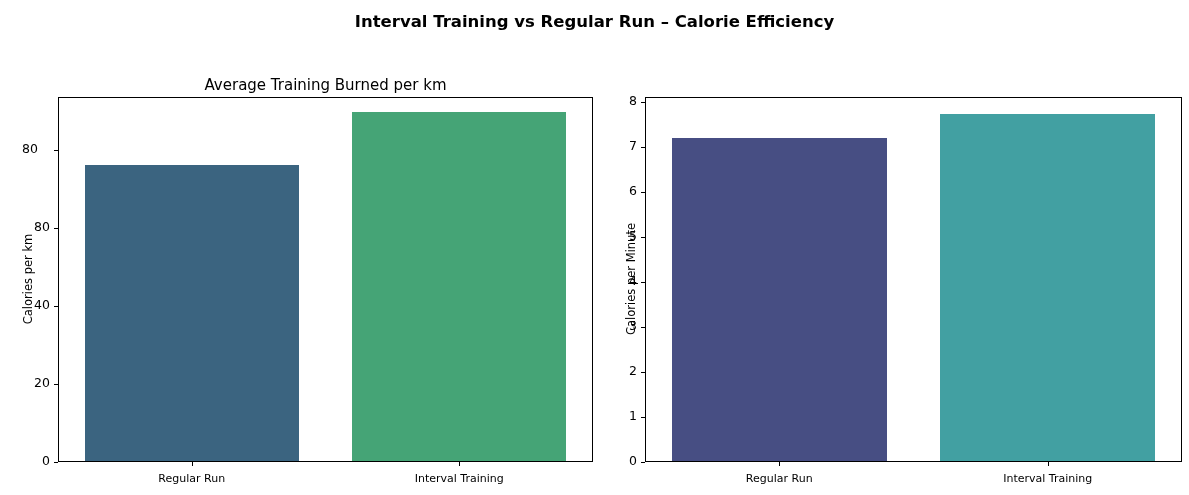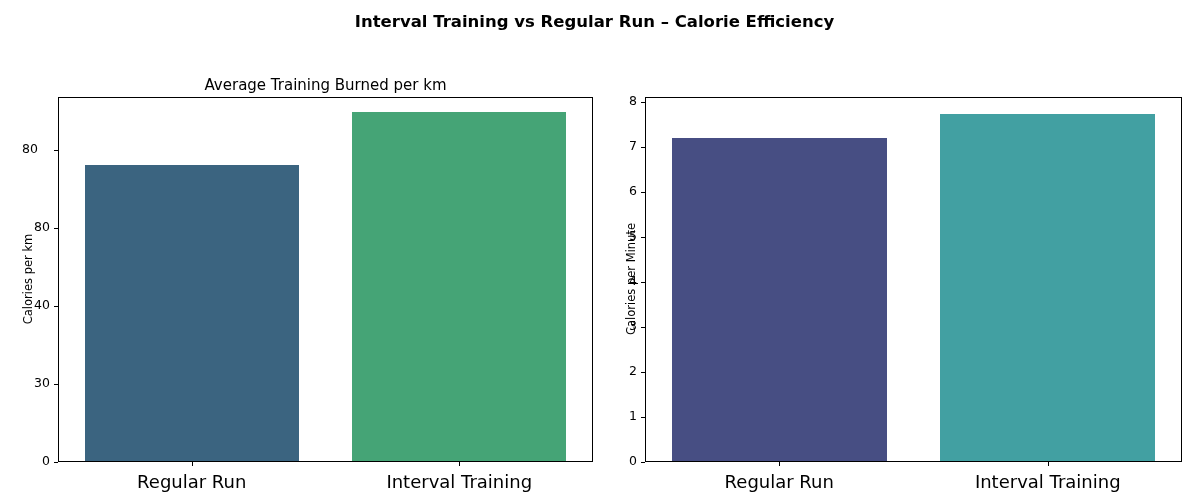--- a/index.html
+++ b/index.html
@@ -70,21 +70,21 @@
     line-height: 1;
   }
   .ytickmark {
     position: absolute;
     height: 1.1px;
     width: 4px;
     background: #000000;
   }
   .xtick {
     position: absolute;
-    font-size: 18px;
+    font-size: 11px;
     color: #000000;
     text-align: center;
     white-space: nowrap;
     line-height: 1;
   }
   .xtickmark {
     position: absolute;
     width: 1.1px;
     height: 4px;
     background: #000000;
@@ -100,21 +100,21 @@
 
   <div class="suptitle">Interval Training vs Regular Run – Calorie Efficiency</div>
 
   <div class="subplot" id="subplot-0" style="left:0; width:600px;">
     <div class="axtitle" style="left:58px; top:76px; width:535px;">Average Training Burned per km</div>
     <div class="axes" id="axes-0" style="left:58px; top:97px; width:535px; height:365px;"></div>
     <div class="ylabel" style="left:-42px; top:272px; width:140px;">Calories per km</div>
     <div id="plot-0">
         <div class="ytick" style="left: 10px; top: 455px; width: 40px;">0</div>
         <div class="ytickmark" style="left: 54px; top: 462px;"></div>
-        <div class="ytick" style="left: 10px; top: 376.925px; width: 40px;">30</div>
+        <div class="ytick" style="left: 10px; top: 376.925px; width: 40px;">20</div>
         <div class="ytickmark" style="left: 54px; top: 383.925px;"></div>
         <div class="ytick" style="left: 10px; top: 298.85px; width: 40px;">40</div>
         <div class="ytickmark" style="left: 54px; top: 305.85px;"></div>
         <div class="ytick" style="left: 10px; top: 220.775px; width: 40px;">80</div>
         <div class="ytickmark" style="left: 54px; top: 227.775px;"></div>
         <div class="ytick" style="left: 10px; top: 142.701px; width: 40px; text-align: center;">80</div>
         <div class="ytickmark" style="left: 54px; top: 149.701px;"></div>
         <div class="bar" style="left: 84.75px; top: 164.535px; width: 214px; height: 296.465px; background: rgb(59, 100, 128);"></div>
         <div class="xtickmark" style="left: 191.75px; top: 462px;"></div>
         <div class="xtick" style="left: 91.75px; top: 473px; width: 200px;">Regular Run</div>

